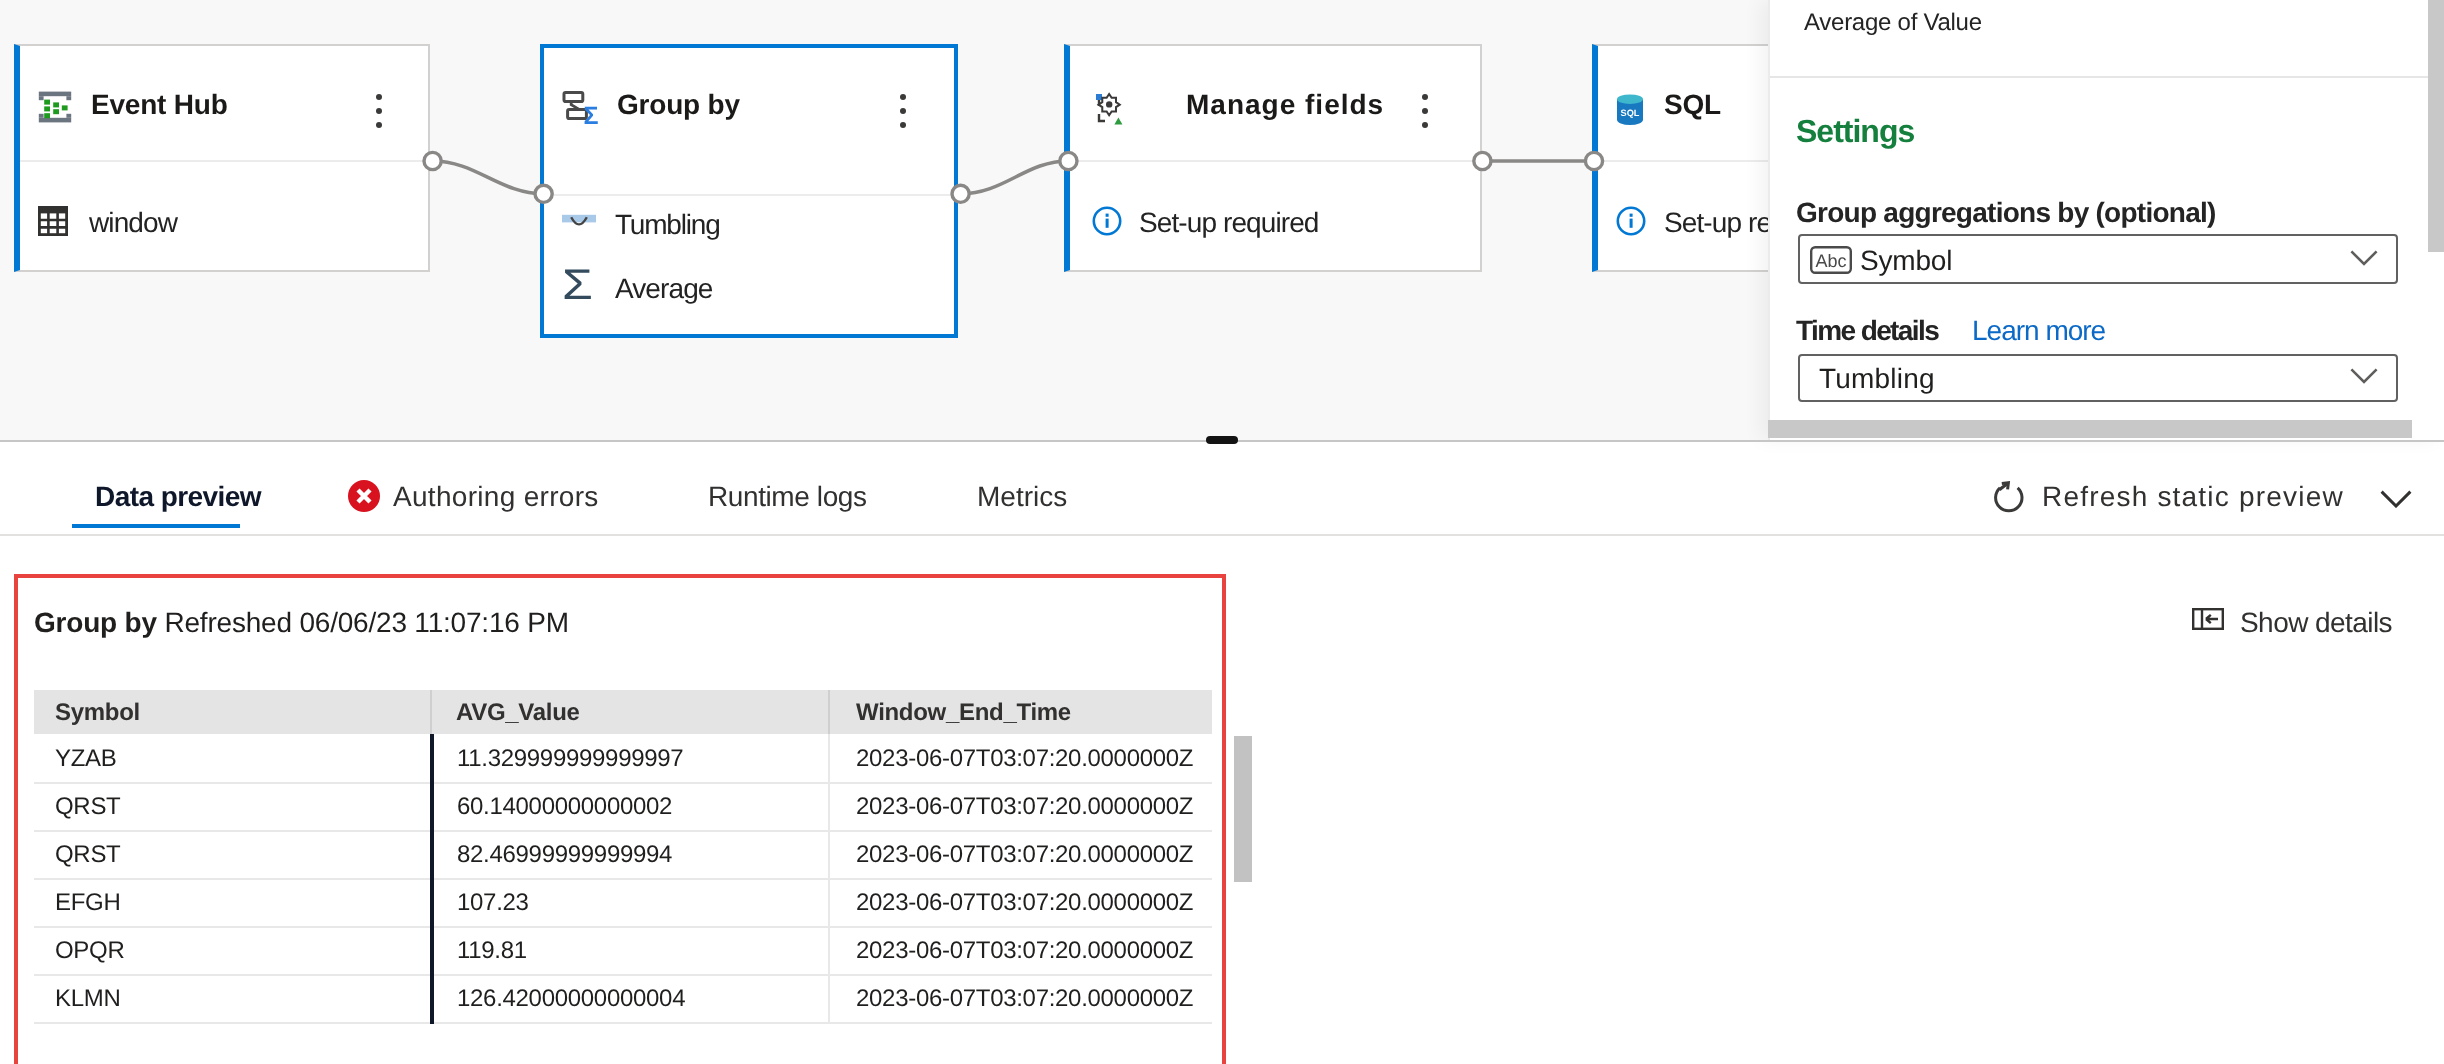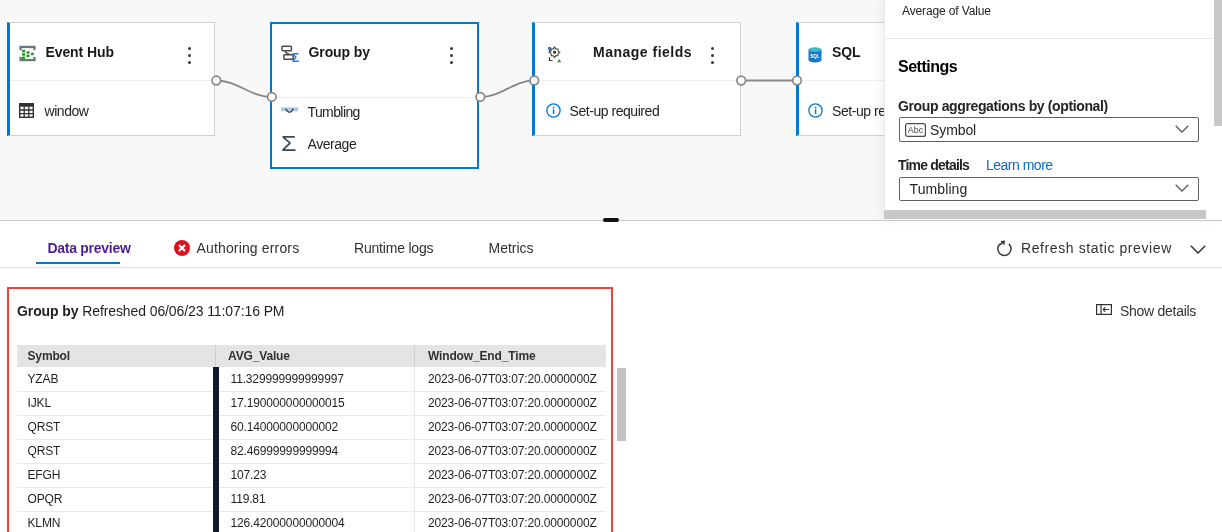--- a/index.html
+++ b/index.html
@@ -127,21 +127,21 @@
 <svg class="abs" style="left:808px;top:102.8px;" width="15" height="15" viewBox="0 0 15 15">
  <circle cx="7.5" cy="7.5" r="6.6" fill="none" stroke="#0078d4" stroke-width="1.3"></circle>
  <rect x="6.8" y="6.3" width="1.5" height="4.6" fill="#0078d4"></rect>
  <rect x="6.8" y="3.8" width="1.5" height="1.6" fill="#0078d4"></rect>
 </svg>
 <div class="t rowtxt" style="left:832px;top:102.5px;">Set-up requi</div>
 
 <div class="abs" style="left:884px;top:0;width:338px;height:220px;background:#fff;border-left:1px solid #ebebeb;box-sizing:border-box;box-shadow:-4px 0 9px rgba(0,0,0,0.05);"></div>
 <div class="t" style="left:902px;top:4px;font-size:12px;letter-spacing:-0.13px;color:#242424;">Average of Value</div>
 <div class="abs" style="left:885px;top:38px;width:329px;height:1px;background:#e6e6e6;"></div>
-<div class="t" style="left:898px;top:58px;font-size:16px;font-weight:bold;color:#000000;letter-spacing:-0.5px;">Settings</div>
+<div class="t" style="left:898px;top:58px;font-size:16px;font-weight:bold;color:#15803d;letter-spacing:-0.5px;">Settings</div>
 <div class="t" style="left:898px;top:97.5px;font-size:14px;font-weight:bold;letter-spacing:-0.37px;color:#242424;">Group aggregations by (optional)</div>
 <div class="abs" style="left:898.5px;top:117px;width:300px;height:25px;border:1px solid #616161;border-radius:2px;background:#fff;box-sizing:border-box;"></div>
 <svg class="abs" style="left:904.5px;top:122.5px;" width="21" height="14" viewBox="0 0 21 14">
  <rect x="0.6" y="0.6" width="19.8" height="12.8" rx="2" fill="none" stroke="#4a4a4a" stroke-width="1.2"></rect>
  <text x="10.5" y="10.4" font-family="Liberation Sans" font-size="9" fill="#4a4a4a" text-anchor="middle">Abc</text>
 </svg>
 <div class="t seltxt" style="left:930px;top:122px;letter-spacing:-0.1px;">Symbol</div>
 <svg class="abs" style="left:1175px;top:124.5px;" width="14" height="8" viewBox="0 0 14 8">
  <path d="M0.7 0.7 L7 7 L13.3 0.7" fill="none" stroke="#605e5c" stroke-width="1.3"></path>
 </svg>
@@ -151,21 +151,21 @@
 <div class="t seltxt" style="left:909.5px;top:181px;letter-spacing:0.1px;">Tumbling</div>
 <svg class="abs" style="left:1175px;top:184px;" width="14" height="8" viewBox="0 0 14 8">
  <path d="M0.7 0.7 L7 7 L13.3 0.7" fill="none" stroke="#605e5c" stroke-width="1.3"></path>
 </svg>
 <div class="abs" style="left:884px;top:210px;width:322px;height:9px;background:#c8c8c8;"></div>
 <div class="abs" style="left:1213.5px;top:0;width:8.5px;height:126px;background:#c8c8c8;"></div>
 
 <div class="abs" style="left:0;top:220px;width:1222px;height:1.4px;background:#c6c6c6;"></div>
 <div class="abs" style="left:603px;top:218.2px;width:16px;height:3.8px;background:#131313;border-radius:2px;"></div>
 
-<div class="t" style="left:35.5px;top:239.5px;font-size:14px;font-weight:bold;letter-spacing:-0.28px;color:#4c1d95;padding-left:12px;">Data preview</div>
+<div class="t" style="left:35.5px;top:239.5px;font-size:14px;font-weight:bold;letter-spacing:-0.28px;color:#0f172a;padding-left:12px;">Data preview</div>
 <div class="abs" style="left:35.5px;top:261.6px;width:84px;height:2.7px;background:#0078d4;"></div>
 <svg class="abs" style="left:173.5px;top:240.2px;" width="16" height="16" viewBox="0 0 16 16">
  <circle cx="8" cy="8" r="8" fill="#d8131f"></circle>
  <path d="M5 5 L11 11 M11 5 L5 11" stroke="#fff" stroke-width="2.2"></path>
 </svg>
 <div class="t" style="left:196.5px;top:239.5px;font-size:14px;letter-spacing:0.15px;color:#323130;">Authoring errors</div>
 <div class="t" style="left:354px;top:239.5px;font-size:14px;letter-spacing:-0.2px;color:#323130;">Runtime logs</div>
 <div class="t" style="left:488.5px;top:239.5px;font-size:14px;color:#323130;">Metrics</div>
 <svg class="abs" style="left:995.5px;top:240px;" width="17" height="17" viewBox="0 0 17 17">
  <path d="M12.8 3.9 A6.6 6.6 0 1 1 4.0 3.9" fill="none" stroke="#3b3a39" stroke-width="1.5"></path>
@@ -201,25 +201,20 @@
 <th style="text-align:left;font-weight:bold;color:#323130;padding:0 0 0 13.5px;">Window_End_Time</th>
 </tr>
       </thead>
 <tbody>
 <tr style="height:24px;">
           <td class="c1">YZAB</td>
           <td class="c2">11.329999999999997</td>
           <td class="c3">2023-06-07T03:07:20.0000000Z</td>
         </tr>
 <tr style="height:24px;">
-          <td class="c1">IJKL</td>
-          <td class="c2">17.190000000000015</td>
-          <td class="c3">2023-06-07T03:07:20.0000000Z</td>
-        </tr>
-<tr style="height:24px;">
           <td class="c1">QRST</td>
           <td class="c2">60.14000000000002</td>
           <td class="c3">2023-06-07T03:07:20.0000000Z</td>
         </tr>
 <tr style="height:24px;">
           <td class="c1">QRST</td>
           <td class="c2">82.46999999999994</td>
           <td class="c3">2023-06-07T03:07:20.0000000Z</td>
         </tr>
 <tr style="height:24px;margin-top:22px;">
@@ -234,19 +229,19 @@
         </tr>
 <tr style="height:24px;">
           <td class="c1">KLMN</td>
           <td class="c2">126.42000000000004</td>
           <td class="c3">2023-06-07T03:07:20.0000000Z</td>
         </tr>
 </tbody>
     </table>
 </div>
 <style>
-td.c1{padding:0 0 0 10.5px;border-right:6px solid #0f172a;border-bottom:1px solid #e8e8e8;}
+td.c1{padding:0 0 0 10.5px;border-right:2px solid #0f172a;border-bottom:1px solid #e8e8e8;}
 td.c2{padding:0 0 0 12px;border-right:1px solid #e8e8e8;border-bottom:1px solid #e8e8e8;}
 td.c3{padding:0 0 0 13.5px;border-bottom:1px solid #e8e8e8;}
 </style>
 <div class="abs" style="left:616.8px;top:367.5px;width:9.4px;height:73.5px;background:#c2c2c2;"></div>
 
 <div class="abs" style="left:7px;top:287px;width:606px;height:260px;border:2.7px solid #e8433f;box-sizing:border-box;"></div>
 
 </body></html>

